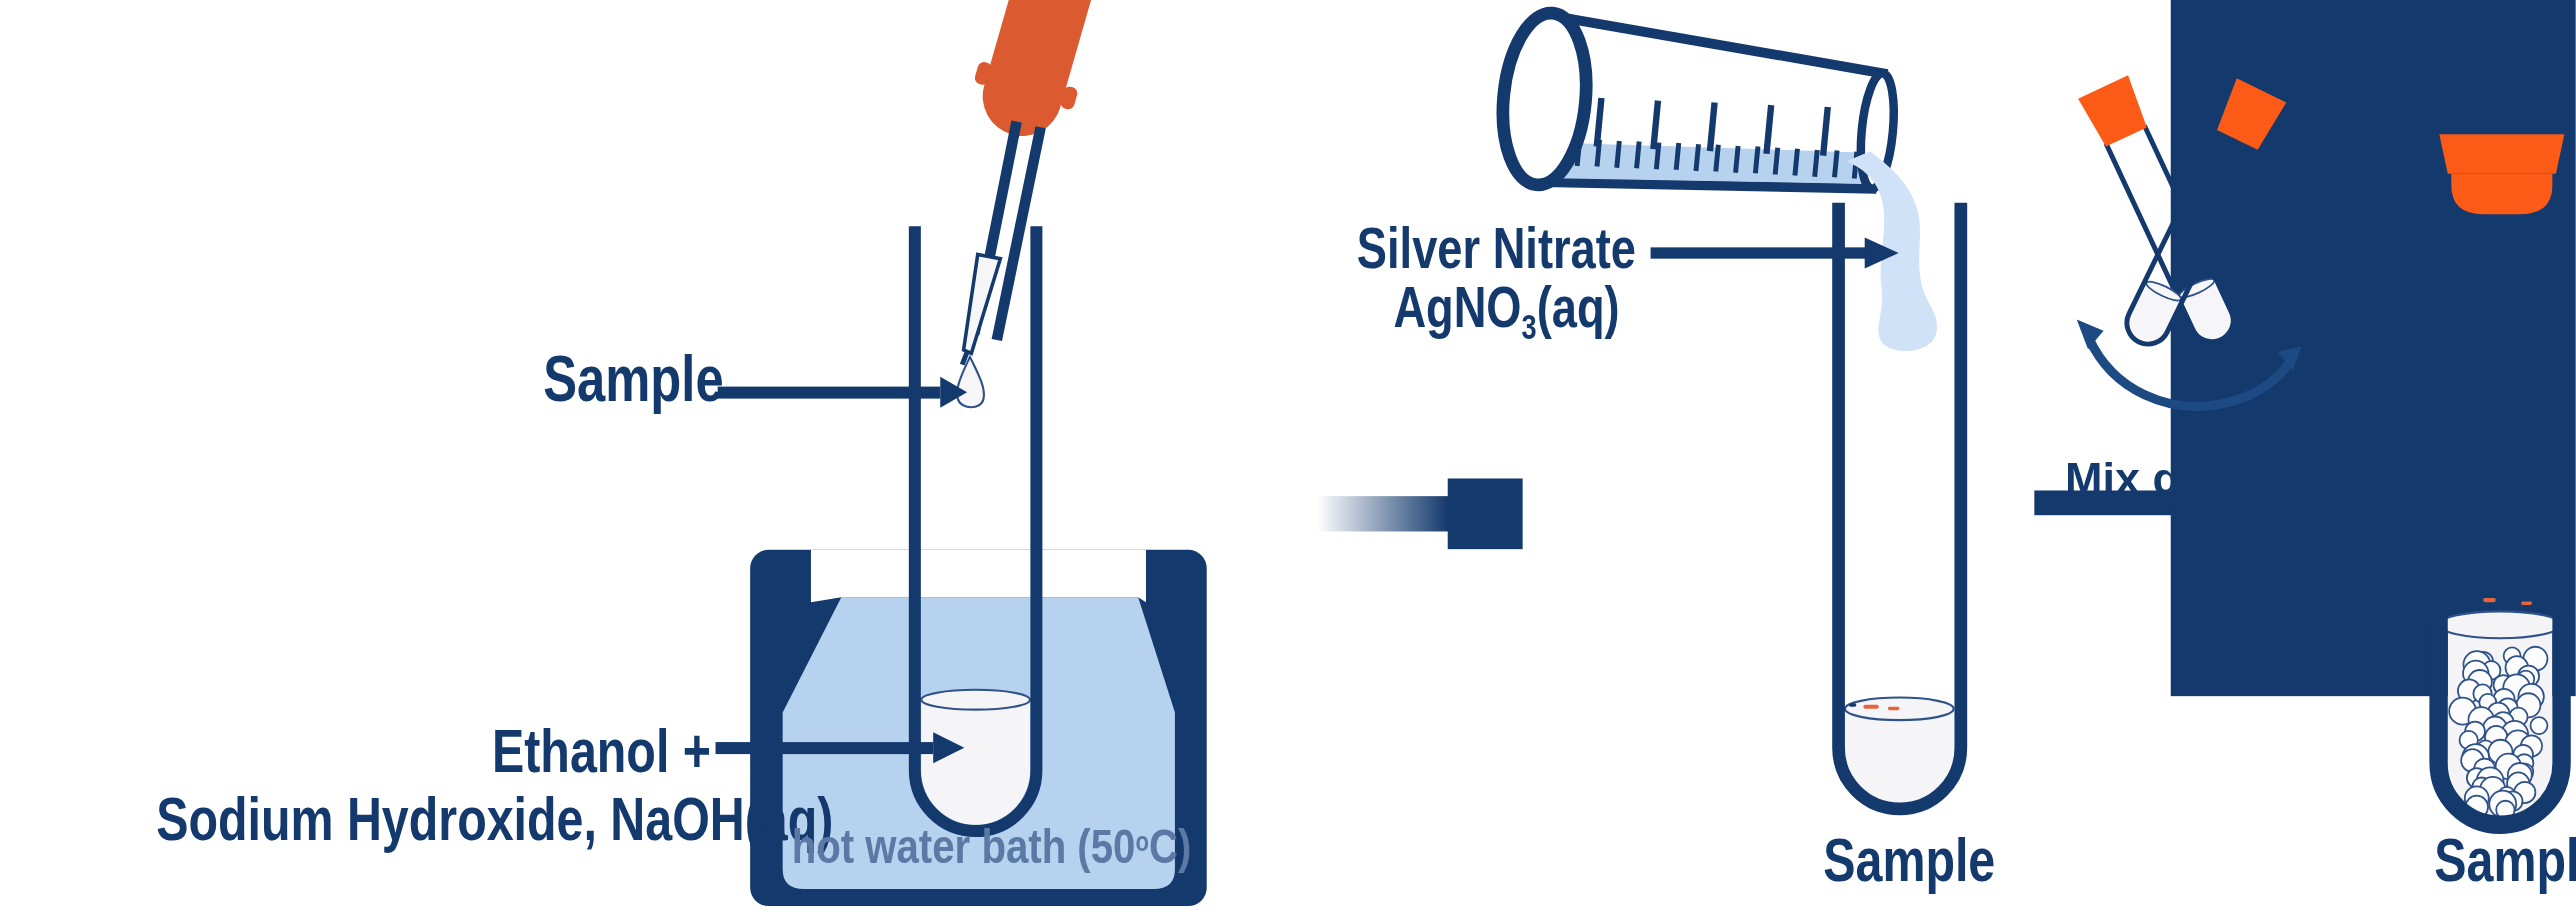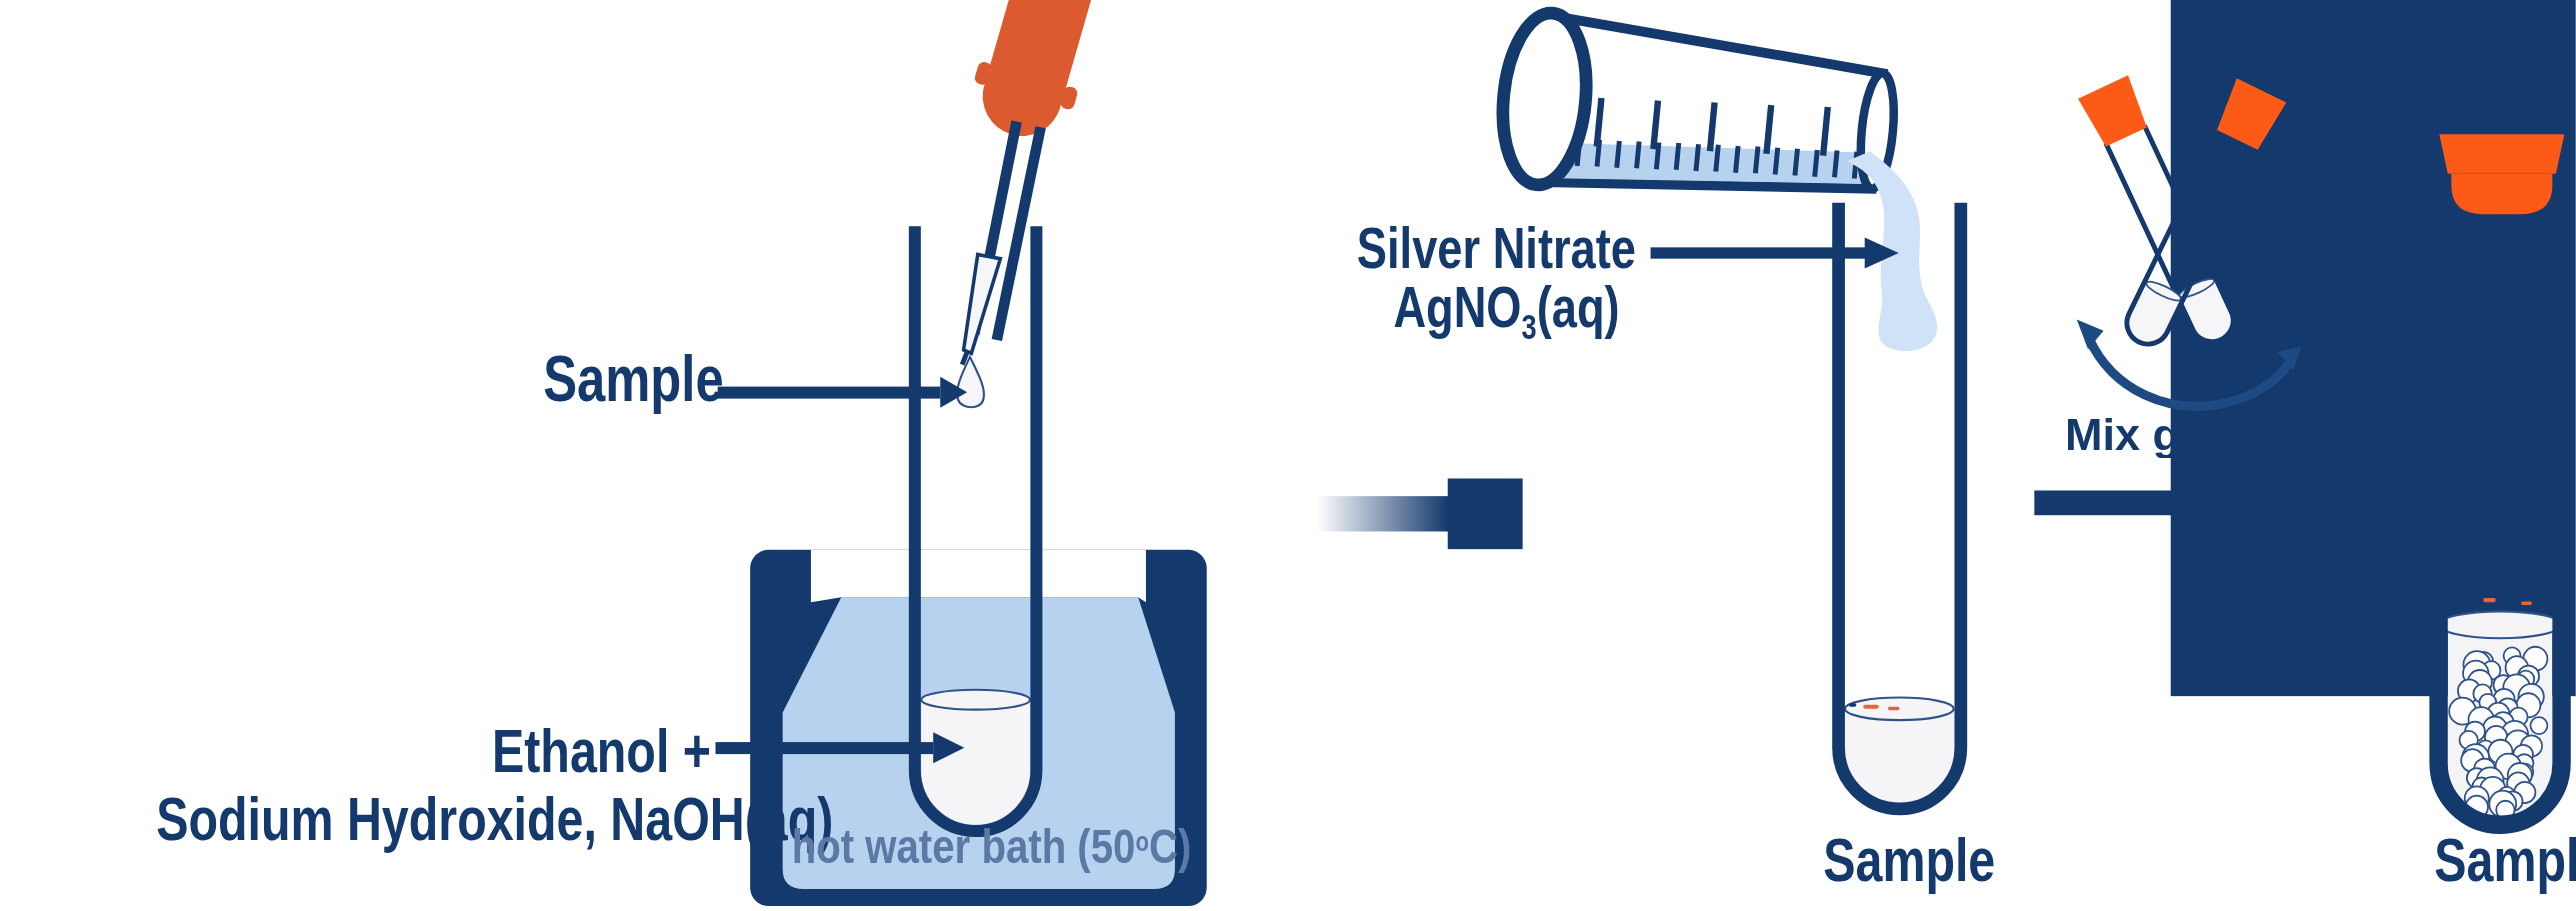--- a/index.html
+++ b/index.html
@@ -5,21 +5,21 @@
   html,body{margin:0;padding:0;background:#ffffff;}
   #canvas{position:relative;width:2576px;height:911px;overflow:hidden;background:#fff;
           font-family:"Liberation Sans",sans-serif;}
   #scene{position:absolute;left:0;top:0;width:2576px;height:911px;}
   .lbl{position:absolute;color:#14396d;font-weight:bold;white-space:nowrap;line-height:1.05;}
   .cx78{transform:scaleX(.78);}
   .cx82{transform:scaleX(.82);}
   .slate{color:#5b79a4;}
   .sup{font-size:.55em;vertical-align:.45em;}
   .sub{font-size:.6em;vertical-align:-.35em;}
-  .clip{overflow:hidden;}
+  .clip{overflow:hidden;margin-top:44px;}
 </style>
 </head>
 <body>
 
 <div id="canvas">
 
 <svg id="scene" viewBox="0 0 3644 1289" xmlns="http://www.w3.org/2000/svg">
   <defs>
     <linearGradient id="fadeArrow" x1="0" y1="0" x2="1" y2="0">
       <stop offset="0" stop-color="#14396d" stop-opacity="0"></stop>

